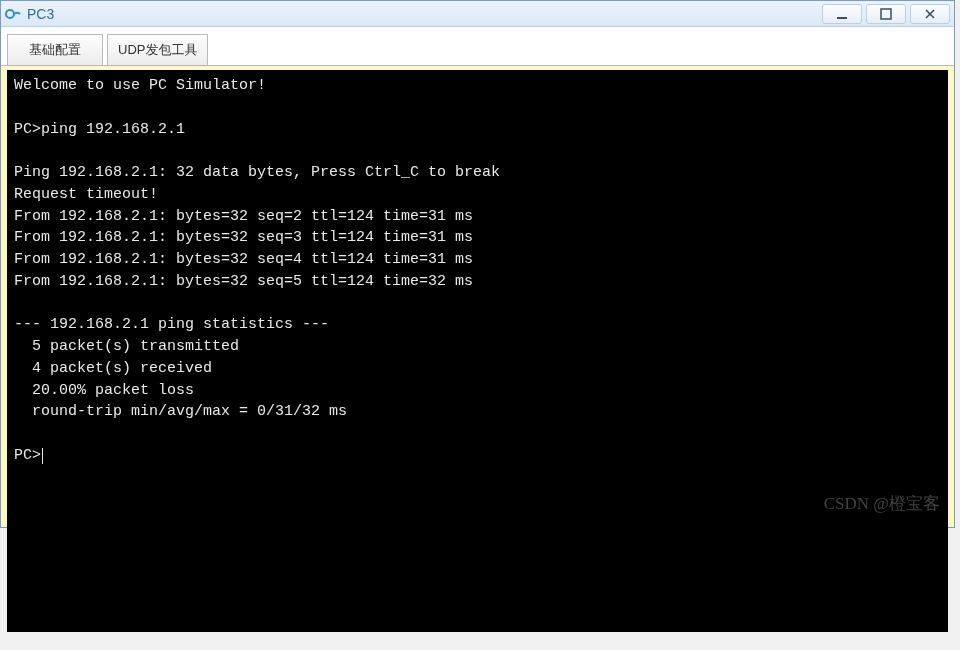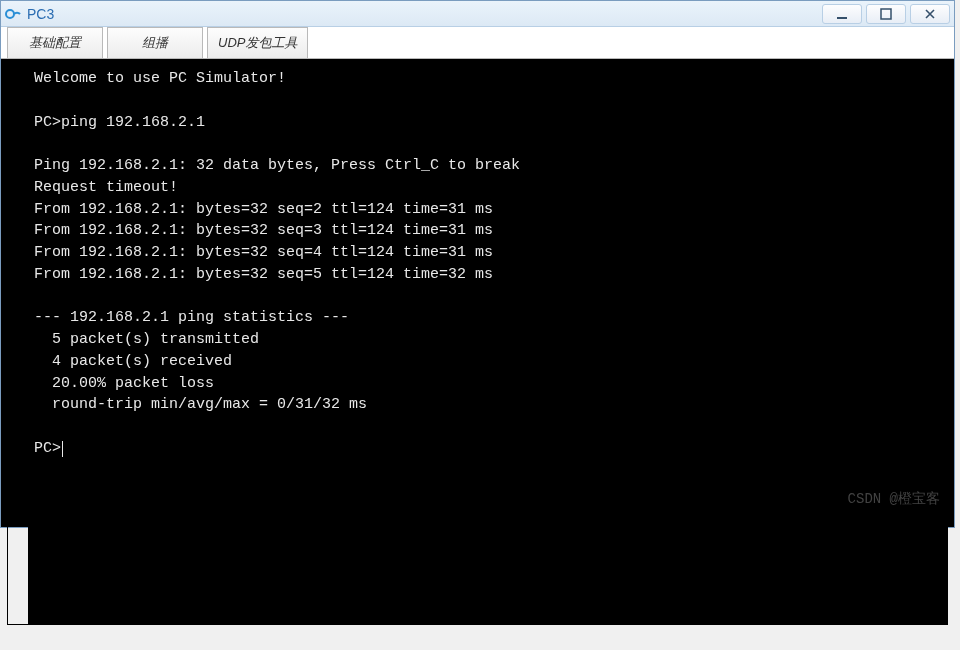--- a/index.html
+++ b/index.html
@@ -8,21 +8,21 @@
     padding: 0;
     font-family: "Microsoft YaHei", Tahoma, sans-serif;
     background: #f0f0f0;
     width: 960px;
     height: 650px;
     overflow: hidden;
   }
   .window {
     width: 955px;
     height: 528px;
-    background: #000000;
+    background: #fef9c3;
     border: 1px solid #7a9cbf;
     position: relative;
   }
   .titlebar {
     height: 26px;
     background: linear-gradient(#eaf3fb, #dce9f5);
     display: flex;
     align-items: center;
     padding: 0 4px;
     border-bottom: 1px solid #b8cfe5;
@@ -54,23 +54,22 @@
     display: flex;
     align-items: center;
     justify-content: center;
     font-size: 12px;
     color: #35506b;
     cursor: pointer;
   }
   .win-btn svg { display:block; }
   .tabbar {
     display: flex;
-    padding: 0 6px 0 6px;
+    padding: 7px 6px 0 6px;
     background: #fff;
-    font-style: italic;
   }
   .tab {
     min-width: 96px;
     padding: 6px 10px;
     text-align: center;
     border: 1px solid #b9b9b9;
     background: linear-gradient(#fdfdfd,#ececec);
     font-size: 13px;
     color: #333;
     cursor: pointer;
@@ -83,21 +82,20 @@
     position: relative;
     z-index: 2;
   }
   .tab-underline {
     border-bottom: 1px solid #b9b9b9;
     margin-top:-1px;
   }
   .terminal-wrap {
     margin: 4px 6px 6px 6px;
     border: 1px solid #000;
-    padding-left: 20px;
   }
   .terminal {
     background: #000;
     color: #e8e8e8;
     font-family: "Courier New", monospace;
     font-size: 15px;
     line-height: 1.45;
     padding: 4px 6px;
     height: 560px;
     overflow: hidden;
@@ -107,24 +105,24 @@
     display:inline-block;
     width: 1px;
     height: 16px;
     background:#e8e8e8;
     vertical-align: text-bottom;
     margin-left:1px;
   }
   .watermark {
     position: absolute;
     right: 14px;
-    bottom: 19px;
+    bottom: 12px;
     color: rgba(120,120,120,0.55);
-    font-size: 14px;
-    font-family: Liberation Mono, monospace;
+    font-size: 17px;
+    font-family: Liberation Serif, serif;
     pointer-events: none;
   }
 </style>
 </head>
 <body>
 
 <div class="window">
 
   <div class="titlebar">
     <span class="title-icon">
@@ -148,21 +146,20 @@
       <div class="win-btn">
         <svg width="12" height="12" viewBox="0 0 12 12">
             <path d="M2 2 L10 10 M10 2 L2 10" stroke="#35506b" stroke-width="1.6"></path>
           </svg>
       </div>
     </div>
   </div>
 
   <div class="tabbar">
     <div class="tab">基础配置</div>
-    <div class="tab">组播</div>
     <div class="tab">UDP发包工具</div>
   </div>
   <div class="tab-underline"></div>
 
   <div class="terminal-wrap">
     <div class="terminal" id="terminal">Welcome to use PC Simulator!
 
 PC&gt;ping 192.168.2.1
 
 Ping 192.168.2.1: 32 data bytes, Press Ctrl_C to break

